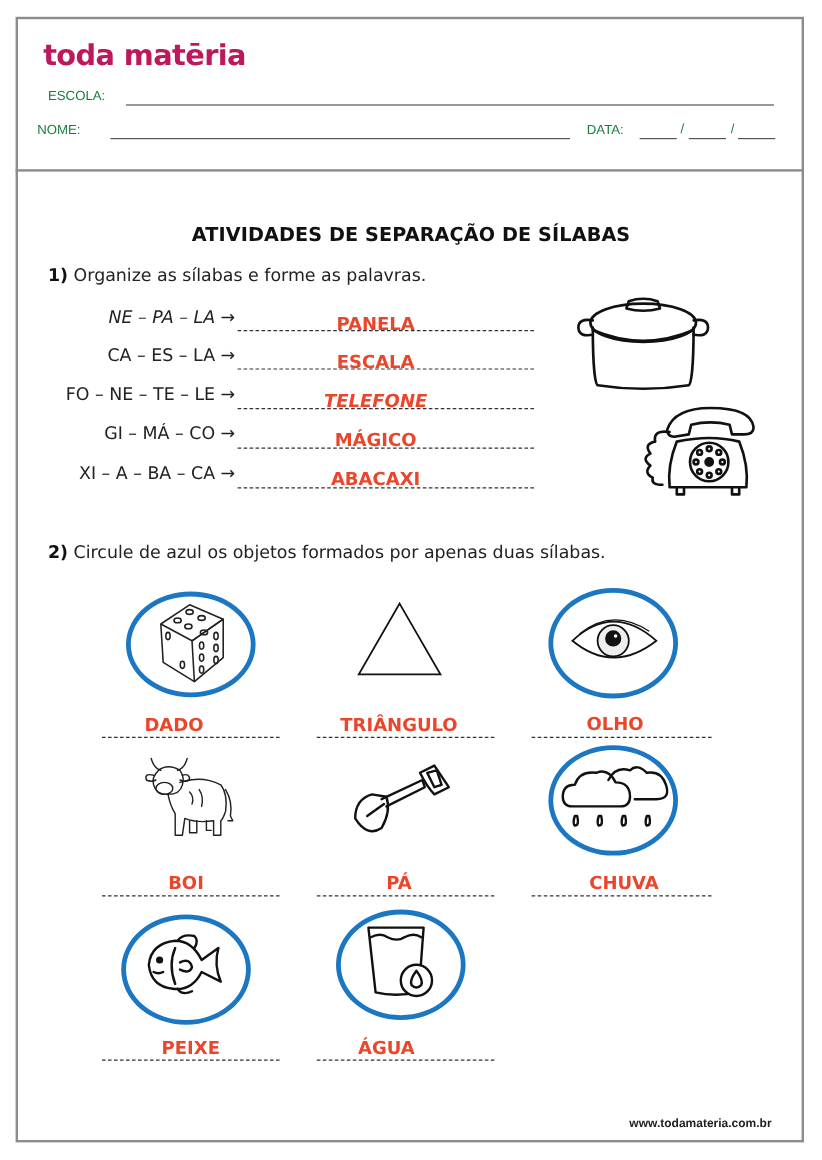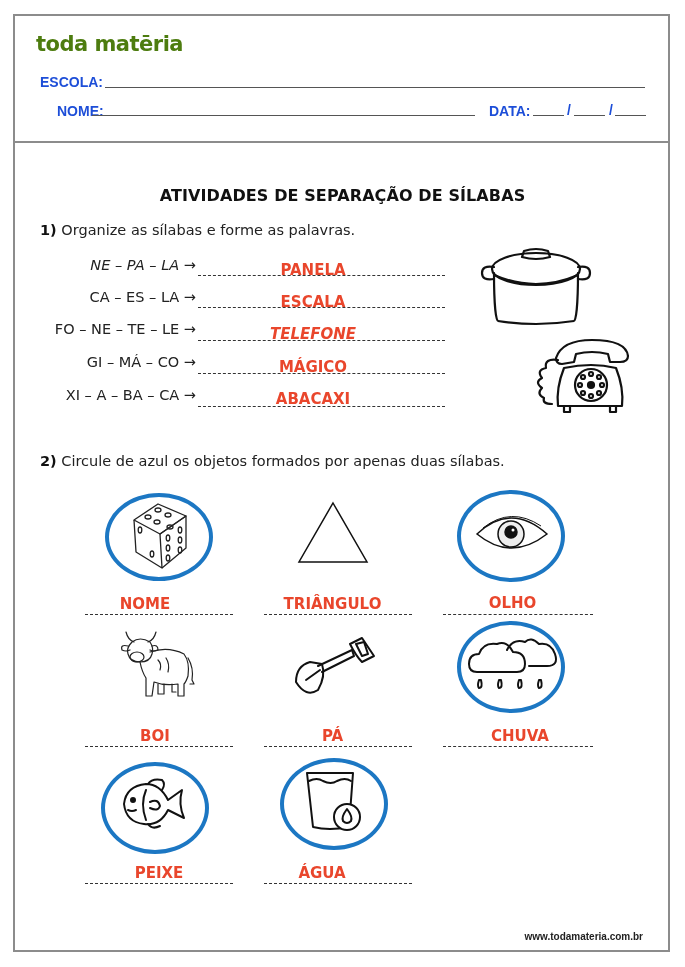--- a/index.html
+++ b/index.html
@@ -1,20 +1,20 @@
 <!DOCTYPE html>
 <html><head>
 <meta charset="utf-8">
 <style>
   html, body { margin:0; padding:0; background:#ffffff; }
   body { width:685px; height:967px; position:relative; overflow:hidden; font-family:"Liberation Sans", sans-serif; color:#1a1a1a; }
   .sheet { position:absolute; left:13px; top:14px; width:657px; height:938px; border:2px solid #8c8c8c; box-sizing:border-box; }
   .header-divider { position:absolute; left:13px; top:141px; width:657px; height:0; border-top:2px solid #8c8c8c; }
-  .logo { position:absolute; left:36px; top:32px; font-size:21px; font-weight:bold; letter-spacing:-0.5px; color:#4d7c0f; font-family:"DejaVu Sans", sans-serif; }
-  .field-label { position:absolute; font-size:14px; color:#1d4ed8;font-weight:bold; }
+  .logo { position:absolute; left:36px; top:32px; font-size:24px; font-weight:bold; letter-spacing:-0.5px; color:#be185d; font-family:"DejaVu Sans", sans-serif; }
+  .field-label { position:absolute; font-size:11px; color:#15803d; }
   .field-line { position:absolute; height:0; border-top:1.3px solid #555; }
   .title { position:absolute; left:0; width:685px; top:186px; text-align:center; font-size:16px; font-weight:bold; color:#111; font-family:"DejaVu Sans", sans-serif; letter-spacing:0.1px; }
   .question { position:absolute; left:40px; font-size:14.5px; color:#222; font-family:"DejaVu Sans", sans-serif; }
   .question b { font-weight:bold; color:#111; }
   .syl { position:absolute; right:489px; text-align:right; font-size:14.5px; color:#222; white-space:nowrap; font-family:"DejaVu Sans", sans-serif; }
   .dash-line { position:absolute; height:0; border-top:1.6px dashed #333; }
   .answer { position:absolute; text-align:center; font-weight:bold; color:#e9462c; font-size:15px; font-family:"DejaVu Sans", sans-serif; }
   .pic { position:absolute; }
   .ring { position:absolute; border:4px solid #1c77c3; border-radius:50%; box-sizing:border-box; }
   .footer { position:absolute; right:42px; top:931px; font-size:10px; font-weight:bold; color:#222;text-align:center; }
@@ -23,21 +23,21 @@
 <body>
 
 <div class="sheet"></div>
 <div class="header-divider"></div>
 
 <div class="logo">toda matēria</div>
 
 <div class="field-label" style="left:40px;top:74px;">ESCOLA:</div>
 <div class="field-line" style="left:105px;top:87px;width:540px;"></div>
 
-<div class="field-label" style="left:57px;top:103px;">NOME:</div>
+<div class="field-label" style="left:31px;top:103px;">NOME:</div>
 <div class="field-line" style="left:92px;top:115px;width:383px;"></div>
 
 <div class="field-label" style="left:489px;top:103px;">DATA:</div>
 <div class="field-line" style="left:533px;top:115px;width:31px;"></div>
 <div class="field-label" style="left:567px;top:102px;">/</div>
 <div class="field-line" style="left:574px;top:115px;width:31px;"></div>
 <div class="field-label" style="left:609px;top:102px;">/</div>
 <div class="field-line" style="left:615px;top:115px;width:31px;"></div>
 
 <div class="title">ATIVIDADES DE SEPARAÇÃO DE SÍLABAS</div>
@@ -110,21 +110,21 @@
     <ellipse cx="40" cy="27" rx="3" ry="2"></ellipse>
   <ellipse cx="10" cy="30" rx="1.8" ry="3"></ellipse>
     <ellipse cx="22" cy="54" rx="1.8" ry="3"></ellipse>
   <ellipse cx="38" cy="38" rx="1.8" ry="3"></ellipse>
     <ellipse cx="50" cy="30" rx="1.8" ry="3"></ellipse>
   <ellipse cx="38" cy="48" rx="1.8" ry="3"></ellipse>
     <ellipse cx="50" cy="40" rx="1.8" ry="3"></ellipse>
   <ellipse cx="38" cy="58" rx="1.8" ry="3"></ellipse>
     <ellipse cx="50" cy="50" rx="1.8" ry="3"></ellipse>
 </svg>
-<div class="answer" style="left:85px;top:595px;width:120px;">NOME</div>
+<div class="answer" style="left:85px;top:595px;width:120px;">DADO</div>
 <div class="dash-line" style="left:85px;top:614px;width:148px;"></div>
 
 <svg class="pic" style="left:296px;top:500px;" width="74" height="66" viewBox="0 0 74 66" fill="none" stroke="#111" stroke-width="1.5">
   <path d="M37 3 L71 62 L3 62 Z"></path>
 </svg>
 <div class="answer" style="left:265px;top:595px;width:135px;">TRIÂNGULO</div>
 <div class="dash-line" style="left:264px;top:614px;width:148px;"></div>
 
 <div class="ring" style="left:457px;top:490px;width:108px;height:92px;"></div>
 <svg class="pic" style="left:475px;top:510px;" width="74" height="46" viewBox="0 0 74 46" fill="none" stroke="#111" stroke-width="1.5">

